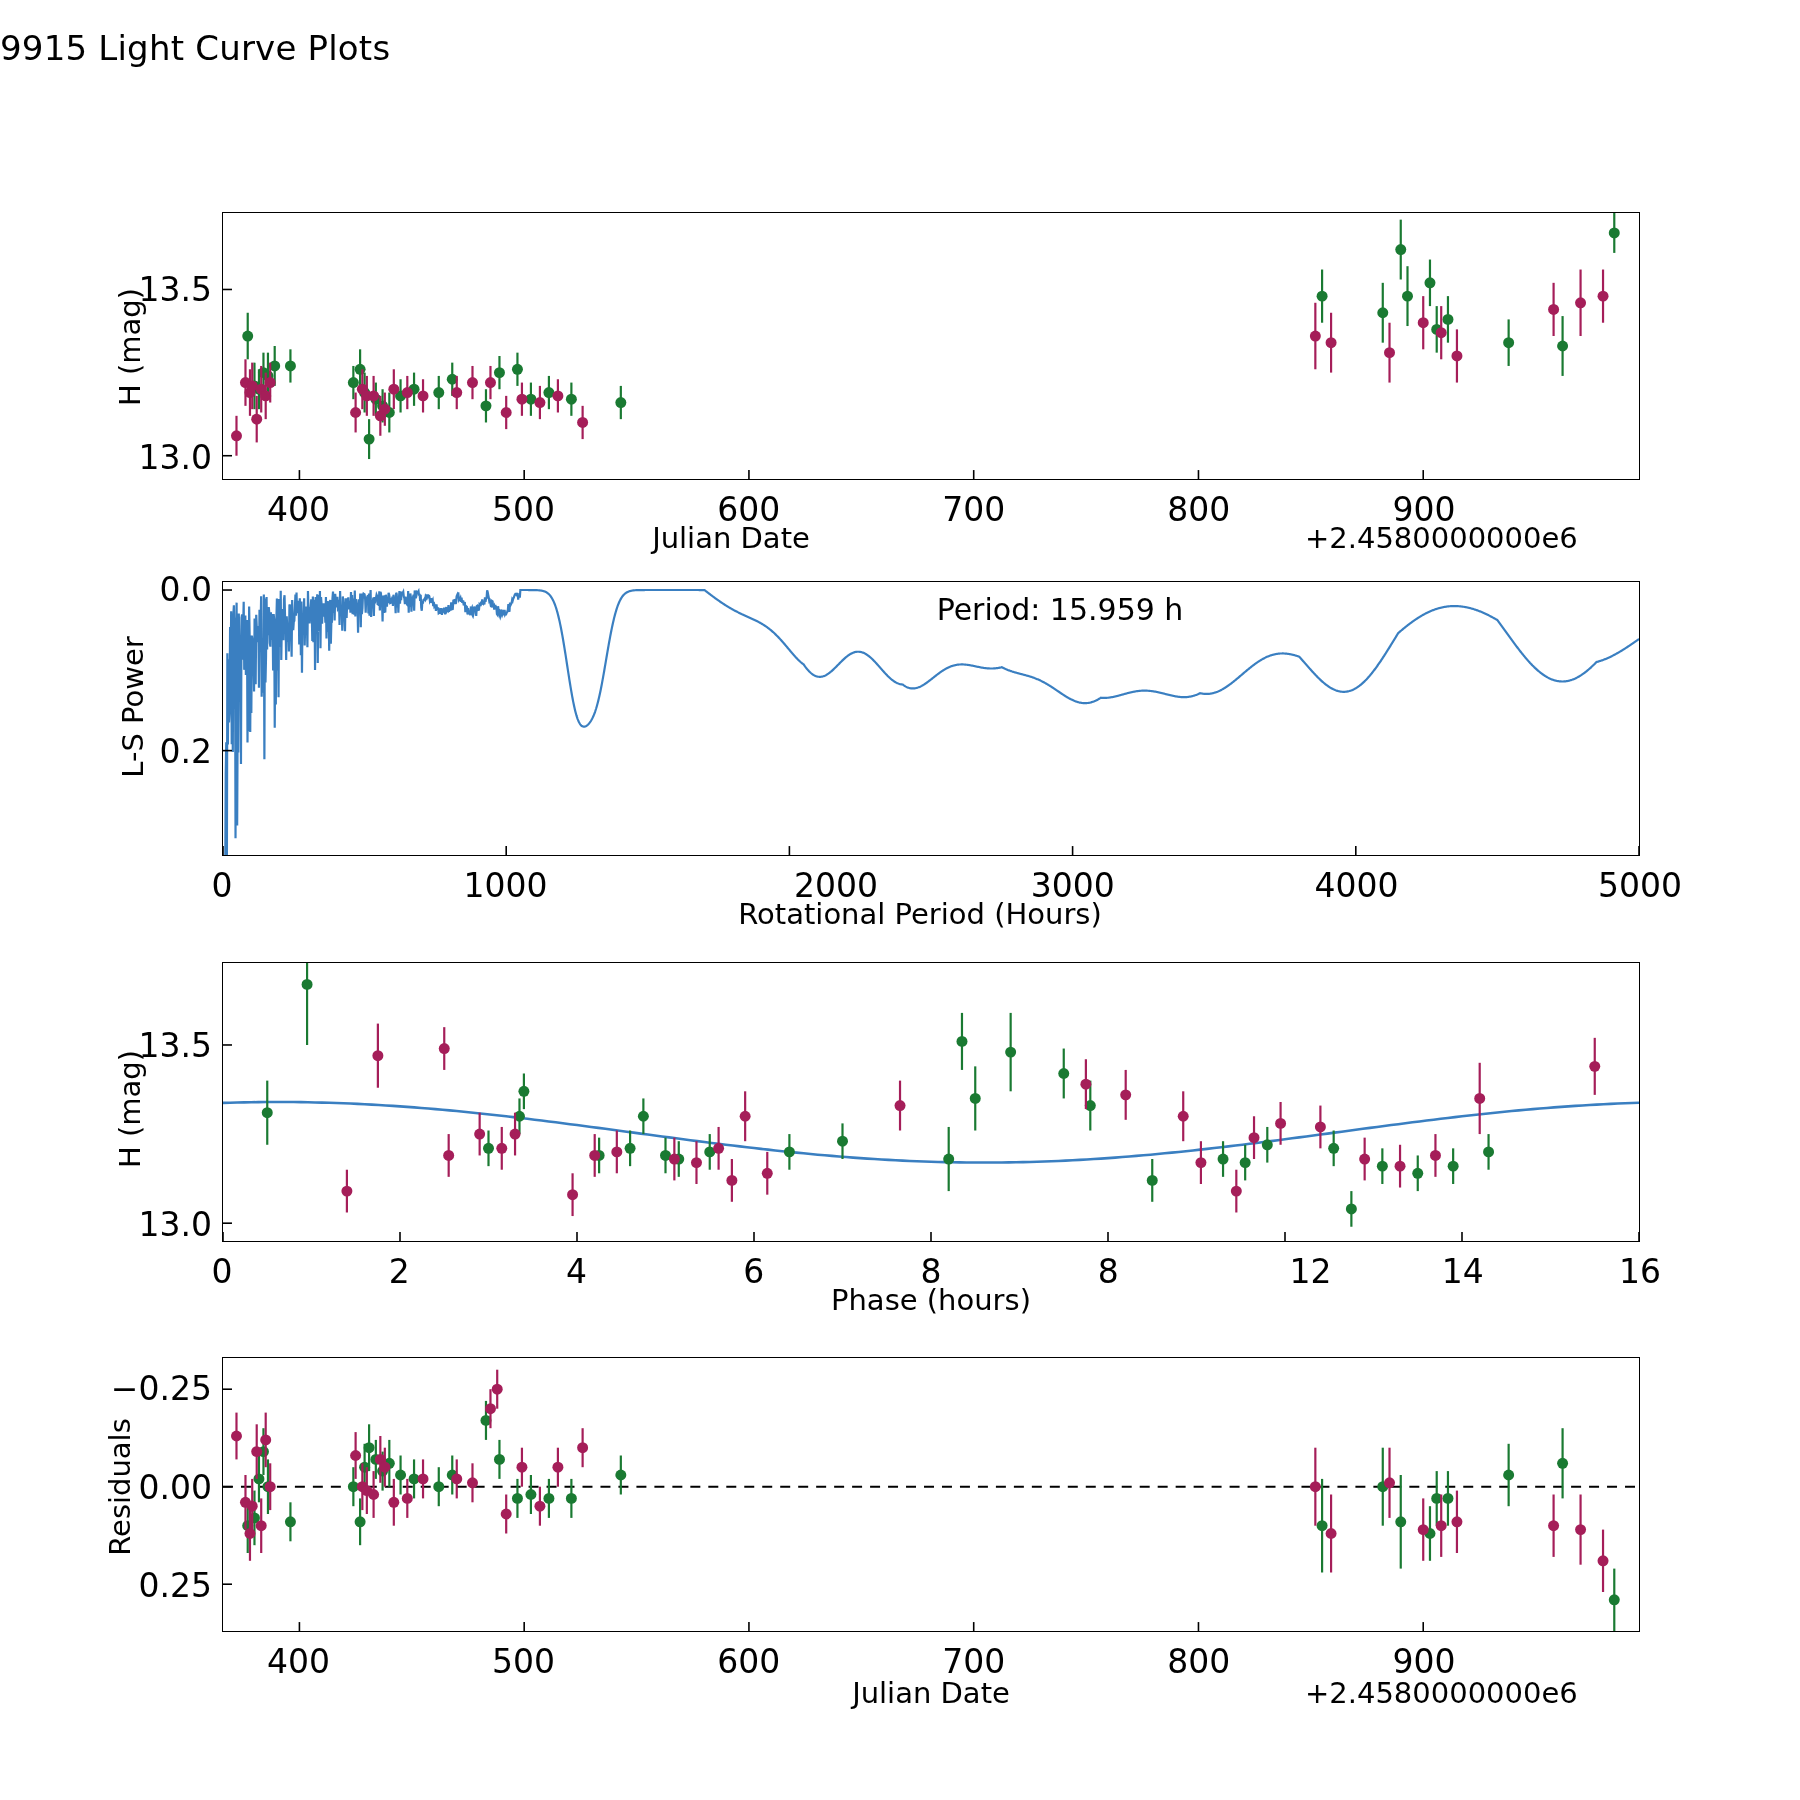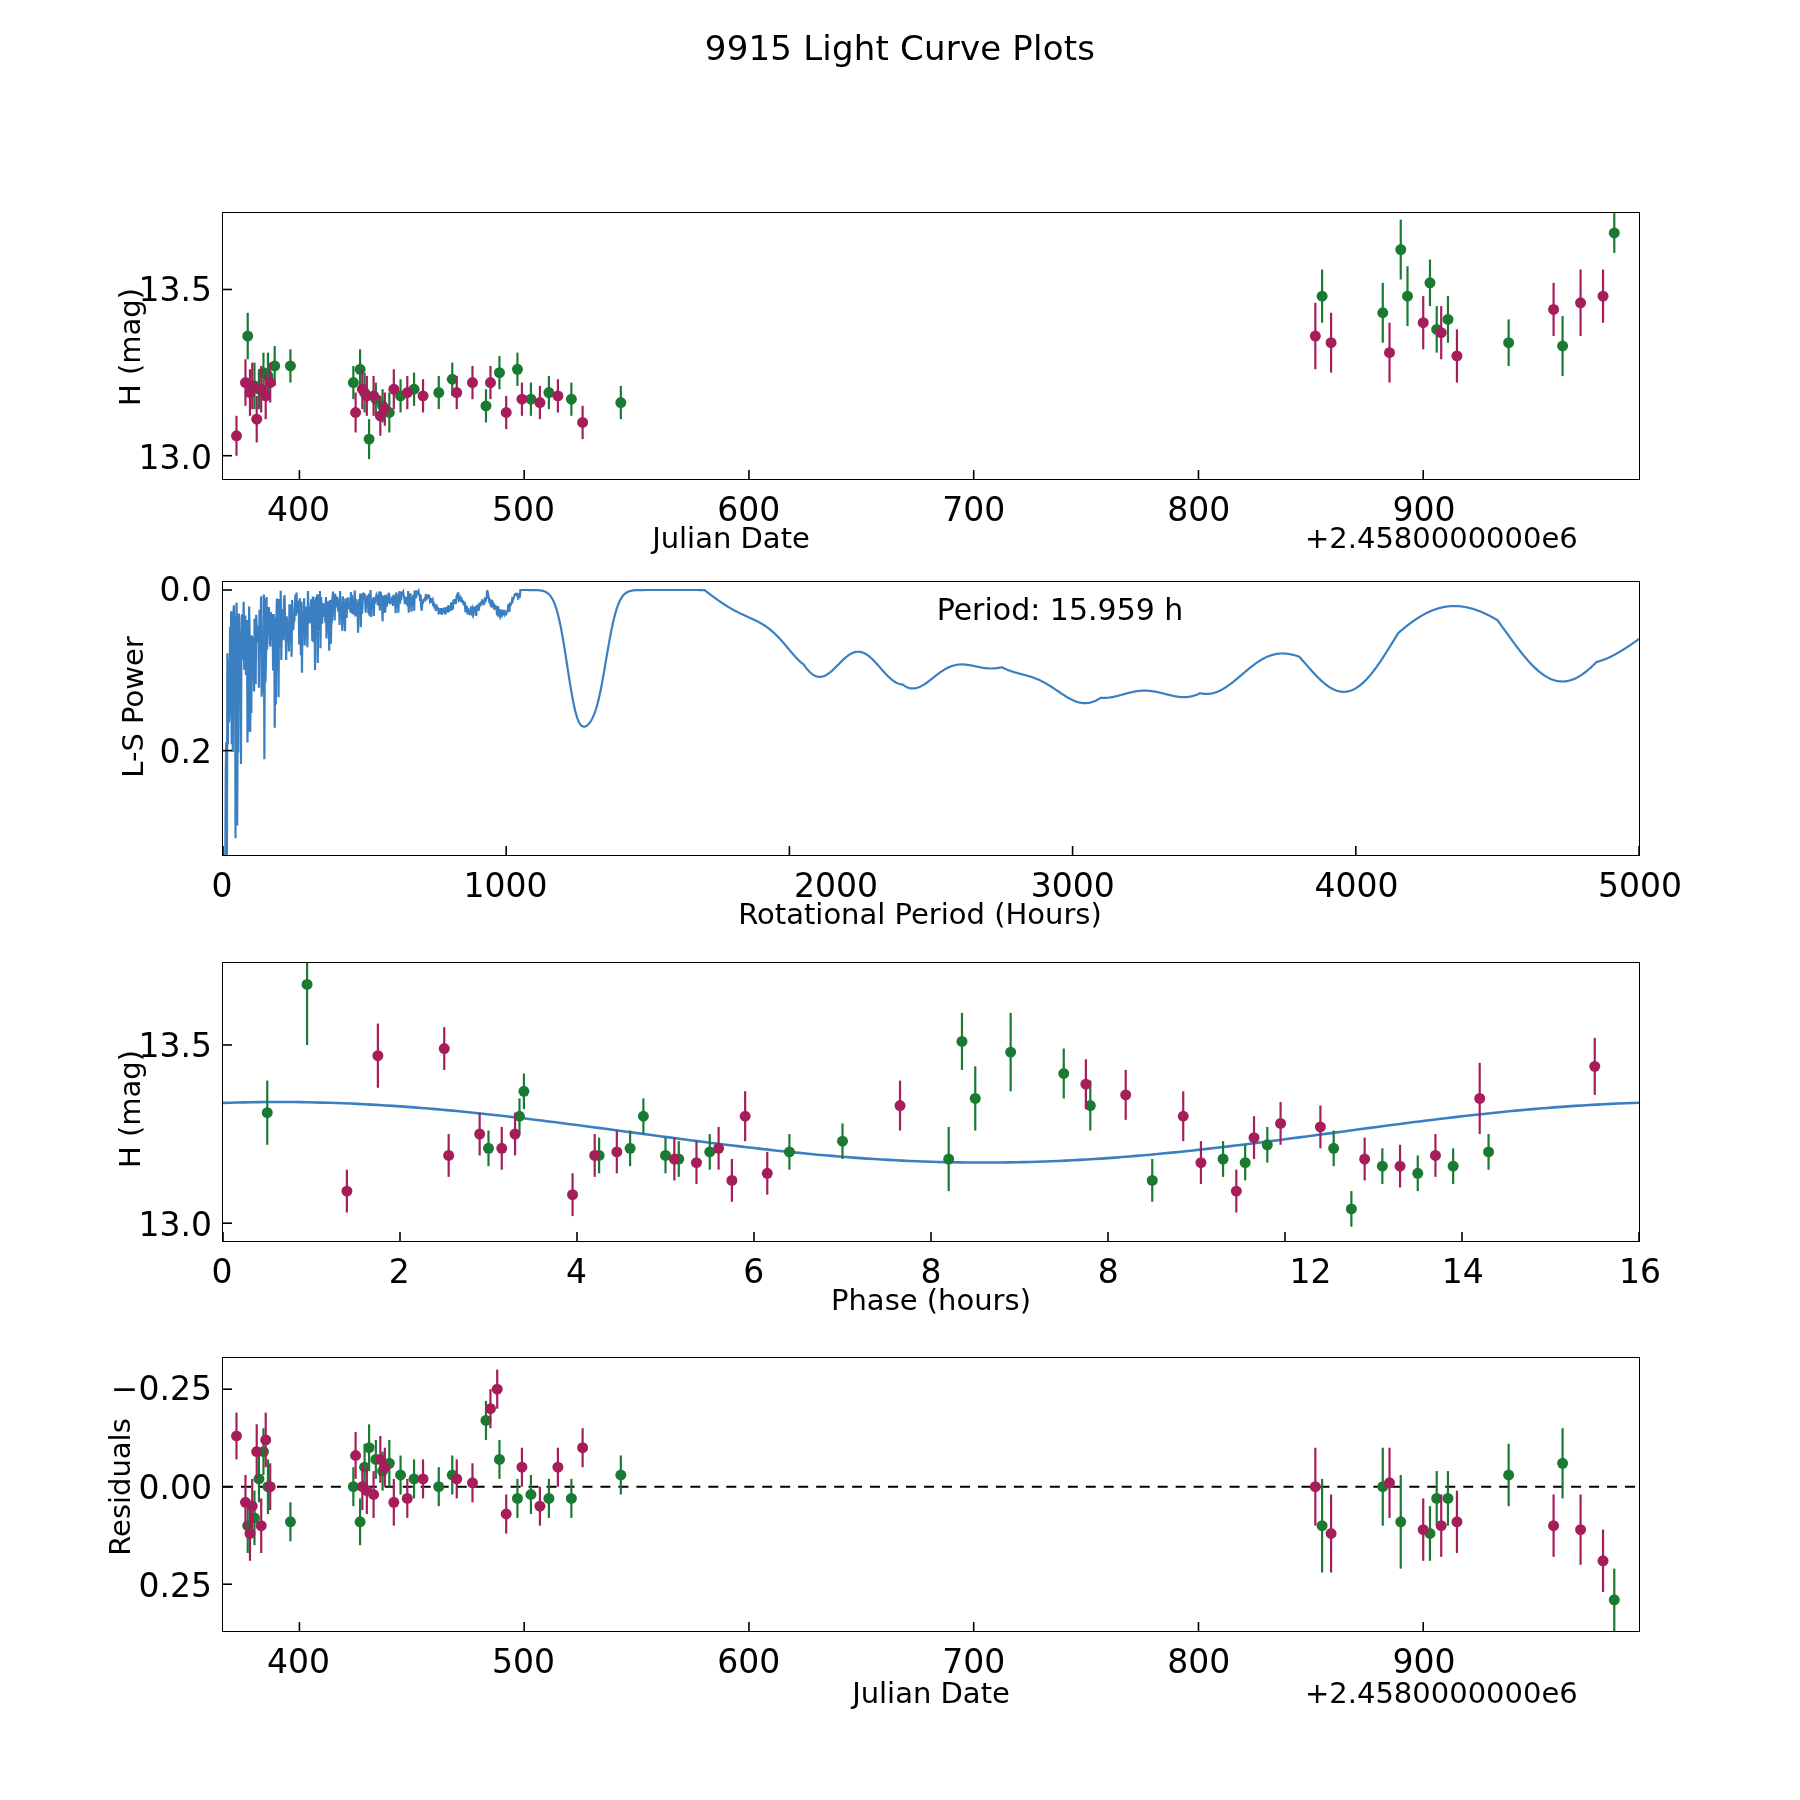--- a/index.html
+++ b/index.html
@@ -19,21 +19,20 @@
     position: absolute;
     left: 0; top: 0;
     width: 1800px;
     height: 1800px;
   }
   .fig-title {
     position: absolute;
     left: 0;
     top: 28px;
     width: 1800px;
-    text-align: center;
     font-size: 34px;
     letter-spacing: 0.2px;
   }
   .panel {
     position: absolute;
     box-sizing: border-box;
     border: 1.6px solid #000000;
     background: #ffffff;
   }
   .panel svg {

